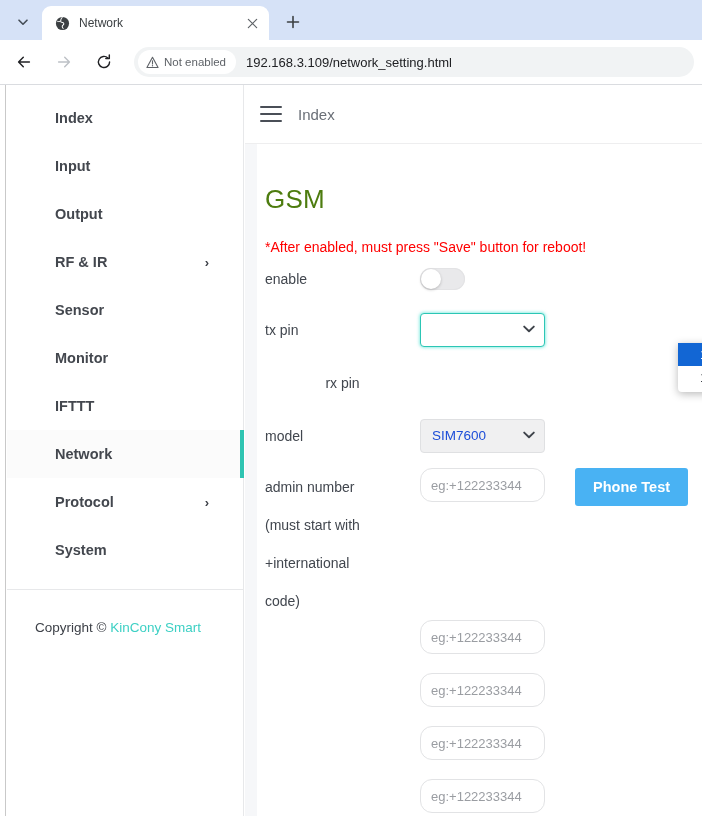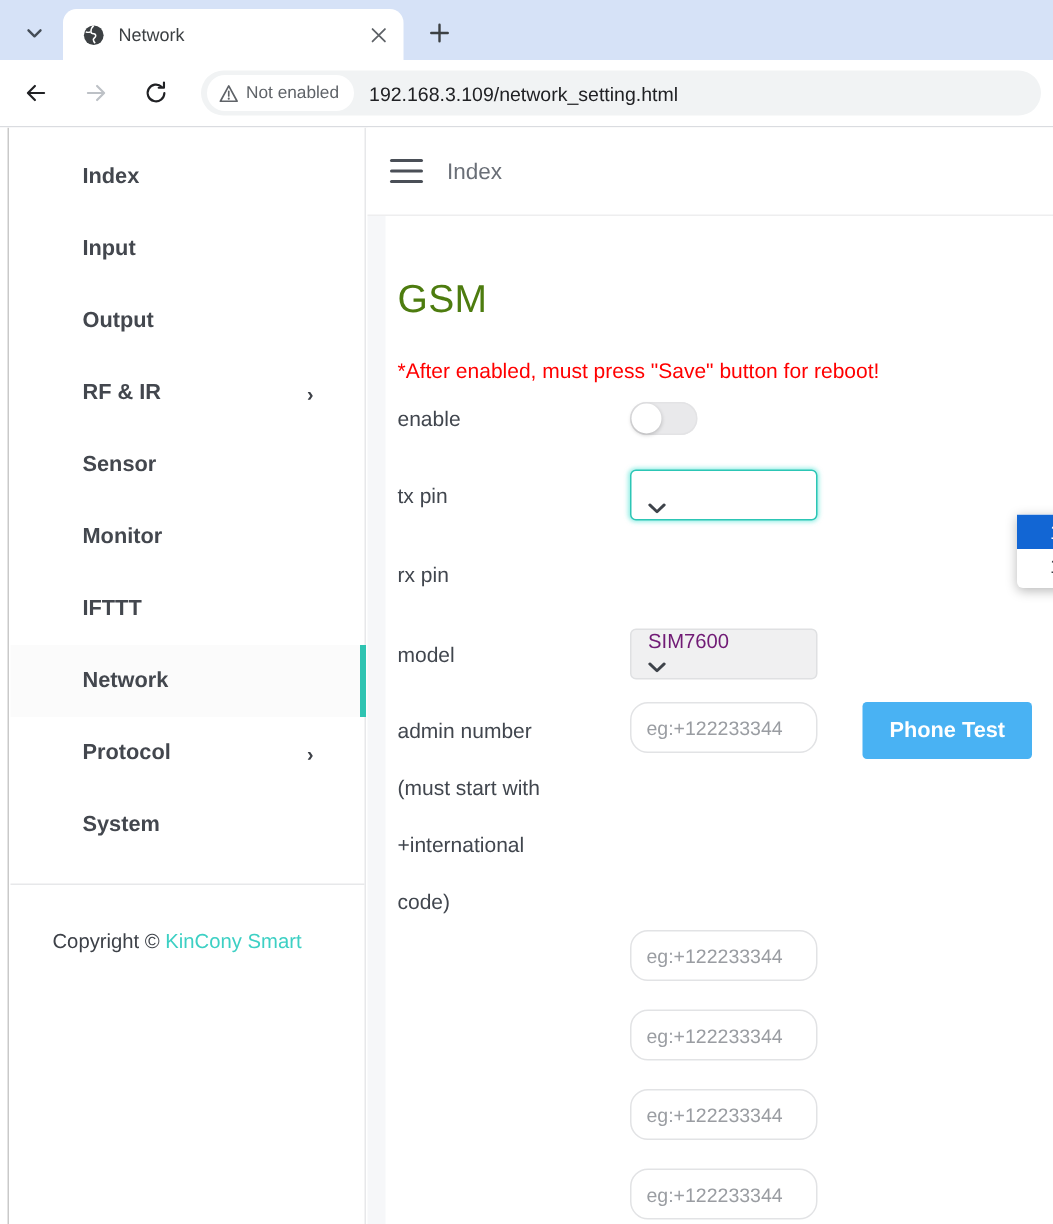--- a/index.html
+++ b/index.html
@@ -278,26 +278,25 @@
     background: #ffffff;
     box-shadow: 0 1px 3px rgba(0,0,0,.22);
   }
 
   .sel {
     width: 125px; height: 34px;
     border: 1px solid #dfe0e2;
     border-radius: 4px;
     background: #f0f0f1;
     display: flex;
-    align-items: flex-start;
+    align-items: center;
     justify-content: space-between;
     padding: 0 9px 0 11px;
     font-size: 13.5px;
-    color: #701a75;
-    flex-direction: column;
+    color: #1d4ed8;
   }
   .sel.focused {
     background: #ffffff;
     border: 1.5px solid #2cc6b5;
     box-shadow: 0 0 3px 1px rgba(64,224,208,.55);
   }
   .chev {
     font-size: 11px;
     color: #3e434a;
     font-weight: bold;
@@ -511,21 +510,21 @@
                 </svg>
               </span>
             </div>
 
             <div class="dropdown">
               <div class="opt selected">13</div>
               <div class="opt">14</div>
             </div>
           </div>
 
-          <div class="row" style="min-height:53px;">
+          <div class="row" style="min-height:53px;text-align:center;">
             <div class="lbl">rx pin</div>
             <div class="sel" style="visibility:hidden;">
               <span></span>
             </div>
           </div>
 
           <div class="row" style="min-height:53px;">
             <div class="lbl">model</div>
             <div class="sel">
               <span>SIM7600</span>

